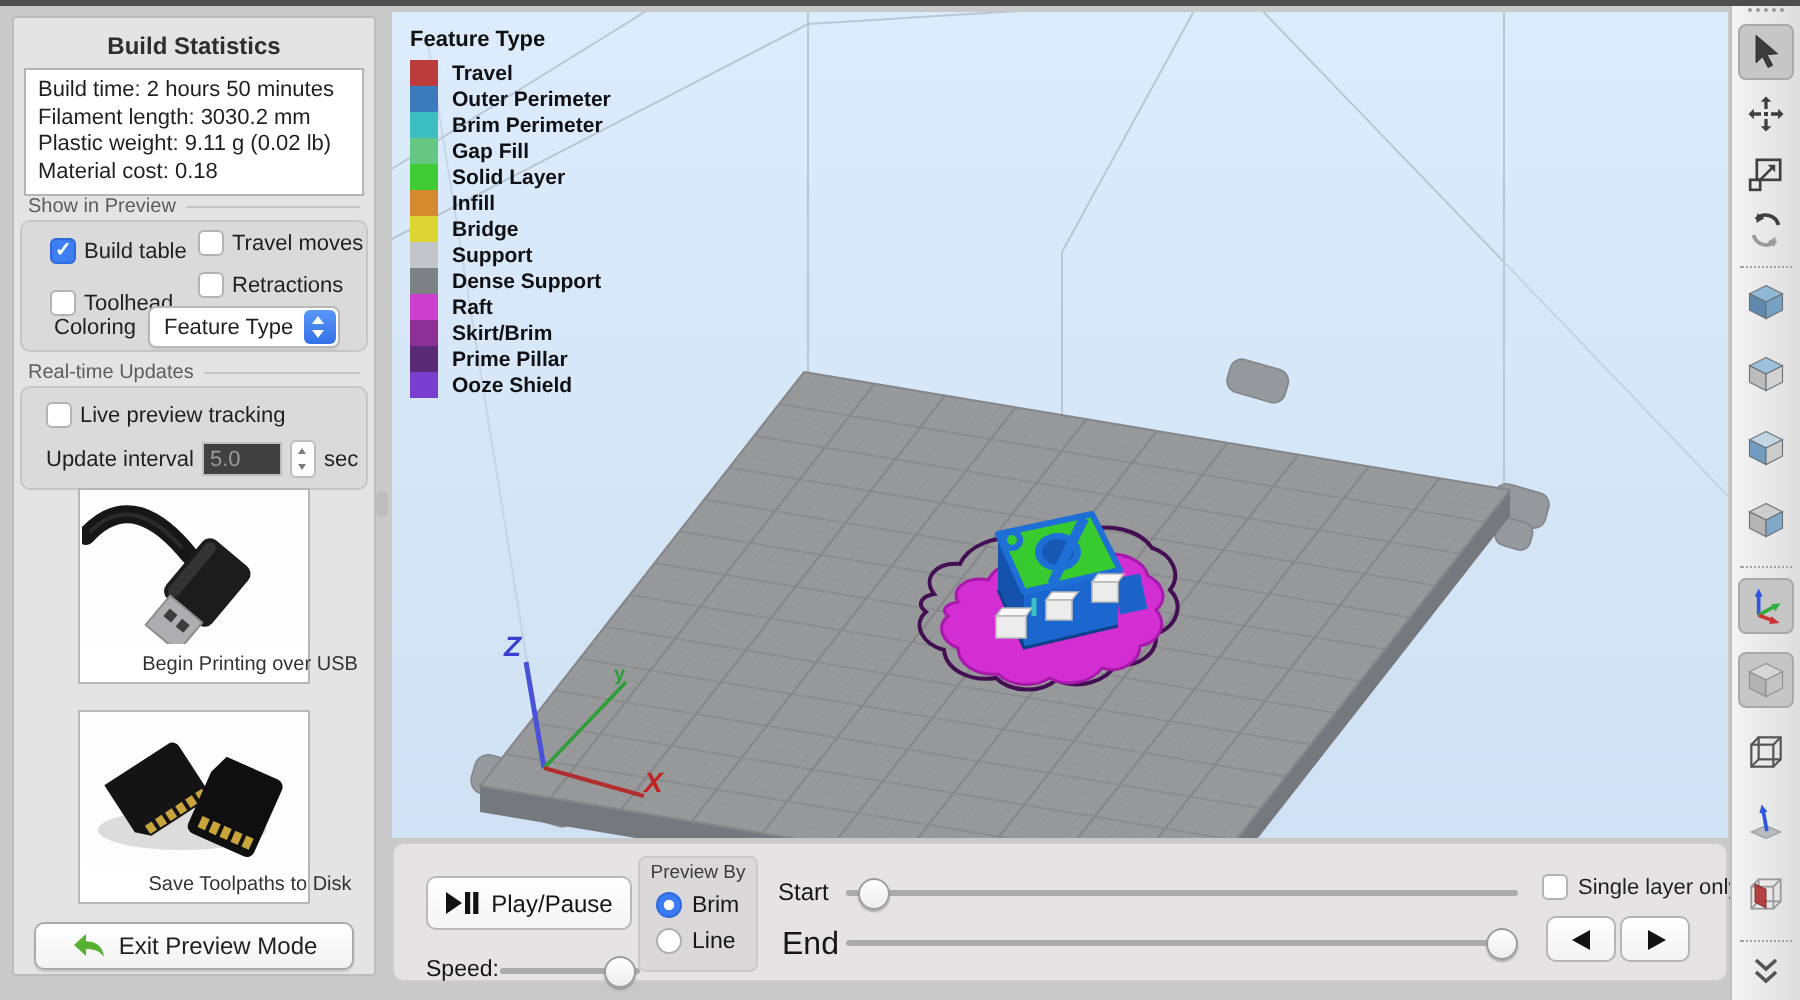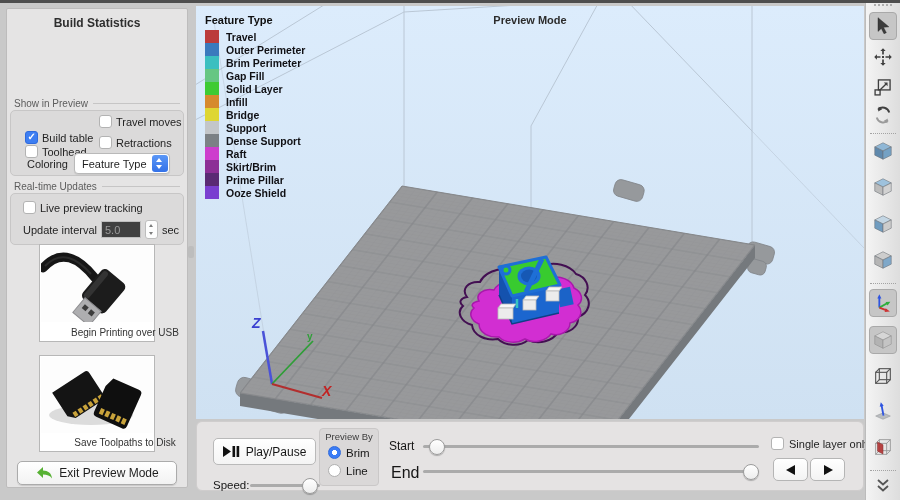--- a/index.html
+++ b/index.html
@@ -93,25 +93,31 @@
 </style>
 </head>
 <body>
 
 <div id="window" class="noselect">
   <div id="topstrip"></div>
 
   <div id="sidebar">
     <div id="sb-title">Build Statistics</div>
 
+    <div id="stats-box">
+      <div>Build time: 2 hours 50 minutes</div>
+      <div>Filament length: 3030.2 mm</div>
+      <div>Plastic weight: 9.11 g (0.02 lb)</div>
+      <div>Material cost: 0.18</div>
+    </div>
 
     <div class="sec-label" style="top:89px;">Show in Preview</div>
 
     <div id="group-show" class="groupbox">
-      <div class="cbrow" style="left:14px;top:20px;">
+      <div class="cbrow" style="left:14px;top:8px;">
         <span class="cbox checked"></span>
         <span class="cblabel">Build table</span>
       </div>
       <div class="cbrow" style="left:88px;top:4px;">
         <span class="cbox"></span>
         <span class="cblabel">Travel moves</span>
       </div>
       <div class="cbrow" style="left:14px;top:34px;align-items:flex-end;">
         <span class="cbox"></span>
         <span class="cblabel">Toolhead</span>
@@ -268,21 +274,20 @@
       <g>
         <line x1="272" y1="384" x2="263" y2="331" stroke="#4a52d8" stroke-width="2.5"></line>
         <line x1="272" y1="384" x2="313" y2="341" stroke="#2f9e38" stroke-width="1.8"></line>
         <line x1="272" y1="384" x2="322" y2="398" stroke="#b22e2e" stroke-width="2.2"></line>
         <text x="252" y="328" font-size="14" font-weight="bold" font-style="italic" fill="#3a3fd0">Z</text>
         <text x="307" y="340" font-size="10" font-weight="bold" fill="#2f9e38">y</text>
         <text x="322" y="396" font-size="14" font-weight="bold" font-style="italic" fill="#c22222">X</text>
       </g>
     </svg>
 
-    <div id="preview-title">Preview Mode</div>
 
     <div id="legend">
       <div id="legend-title">Feature Type</div>
       <div class="lg-row">
           <span class="lg-sw" style="background-color: rgb(187, 60, 60);"></span>
           <span class="lg-lb">Travel</span>
         </div>
       <div class="lg-row">
           <span class="lg-sw" style="background-color: rgb(58, 122, 189);"></span>
           <span class="lg-lb">Outer Perimeter</span>

